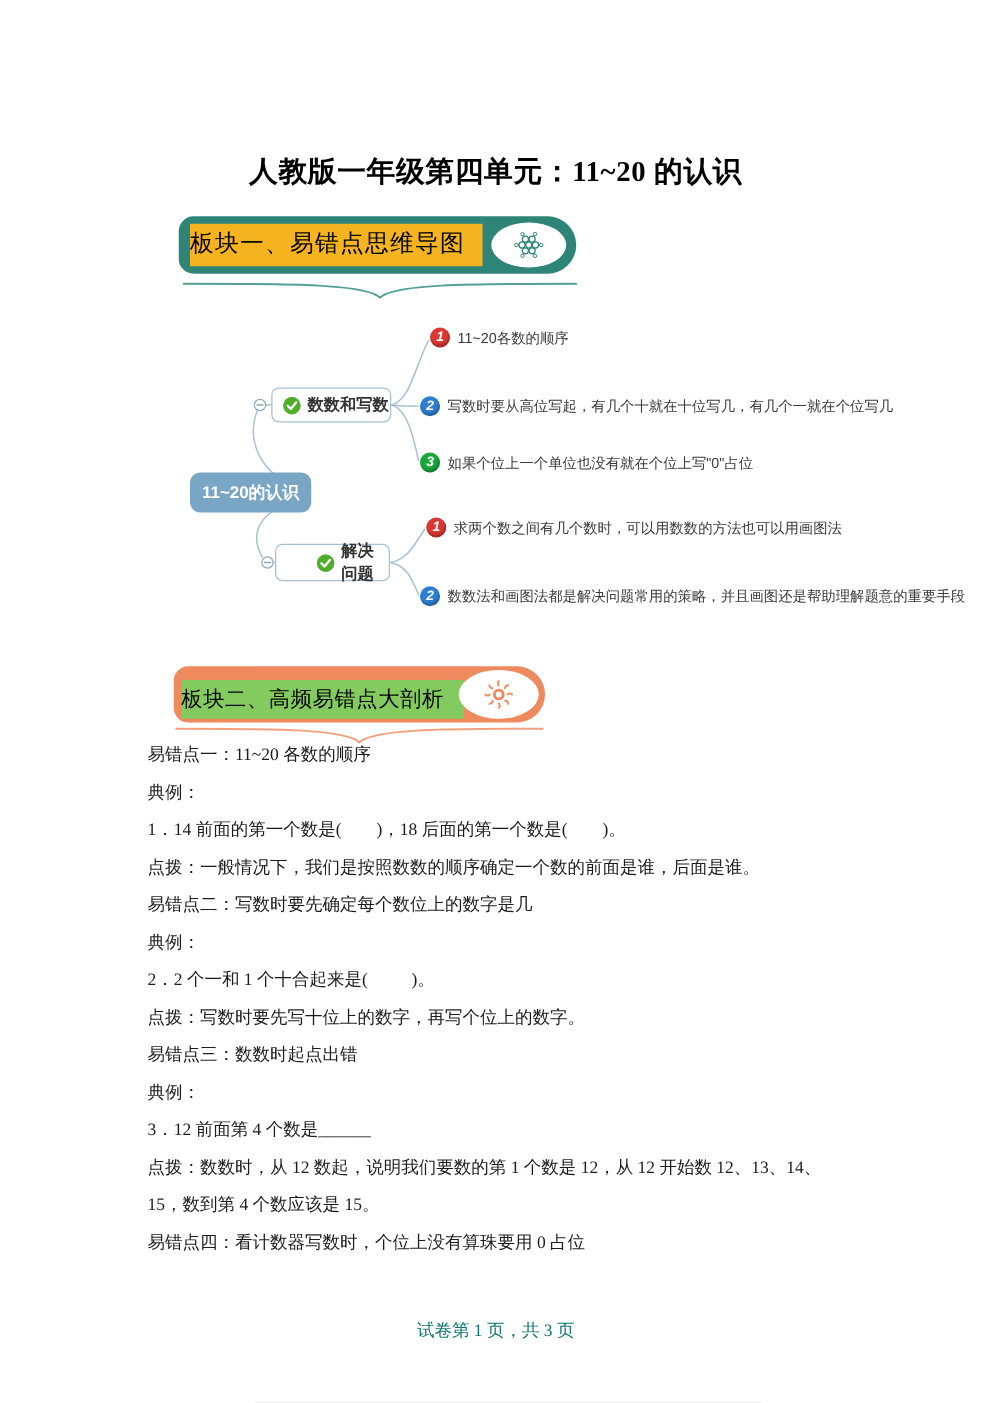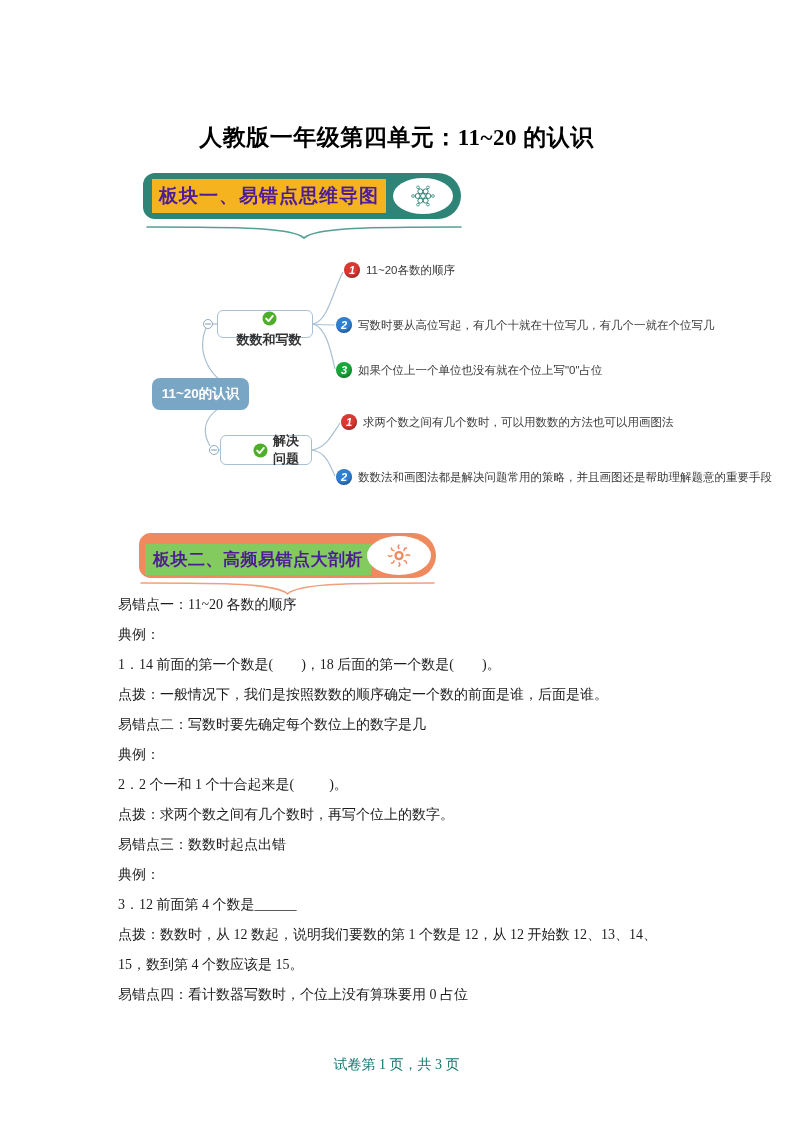--- a/index.html
+++ b/index.html
@@ -12,21 +12,21 @@
   .doc-title{
     position:absolute;top:122px;left:0;width:100%;
     text-align:center;font-size:23px;font-weight:bold;color:#000000;
     letter-spacing:.5px;
   }
   
   .banner{position:absolute;border-radius:12px 23px 23px 12px;}
   .banner1{left:143px;top:173px;width:318px;height:46px;background:#2e8577;}
   .banner2{left:139px;top:533px;width:297px;height:45px;background:#ef8a5e;}
   .banner-label{
-    position:absolute;text-align:center;font-weight:bold;color:#4c1d95;
+    position:absolute;text-align:left;font-weight:normal;color:#000000;
     font-family:"Liberation Serif","DejaVu Serif",serif;
   }
   .banner1 .banner-label{left:9px;top:6px;width:234px;height:34px;line-height:34px;
     background:#f5b31f;font-size:19px;letter-spacing:1px;}
   .banner2 .banner-label{left:6px;top:11px;width:226px;height:31px;line-height:31px;
     background:#84cb5f;font-size:17px;letter-spacing:.5px;}
   .banner-oval{position:absolute;background:#fff;border-radius:50%;
     display:flex;align-items:center;justify-content:center;}
   .banner1 .banner-oval{right:8px;top:5px;width:60px;height:36px;}
   .banner2 .banner-oval{right:5px;top:3px;width:64px;height:39px;}
@@ -41,21 +41,21 @@
     font-size:13.5px;line-height:32px;text-align:center;
     font-family:"Liberation Sans","DejaVu Sans",sans-serif;
     margin-left:12px;
   }
   .mm-branch{
     position:absolute;background:#fff;border:1.5px solid #a9c0d4;border-radius:6px;
     display:flex;align-items:center;gap:5px;padding-left:8px;box-sizing:border-box;
     font-size:13px;color:#333;font-weight:bold;
     font-family:"Liberation Sans","DejaVu Sans",sans-serif;
   }
-  .mm-branch1{left:217px;top:310px;width:96px;height:28px;flex-direction:column;}
+  .mm-branch1{left:217px;top:310px;width:96px;height:28px;}
   .mm-branch2{left:220px;top:435px;width:92px;height:30px;padding-left:32px;}
   .mm-item{
     position:absolute;display:flex;align-items:center;gap:6px;white-space:nowrap;
     font-family:"Liberation Sans","DejaVu Sans",sans-serif;
     font-size:11.5px;color:#3a3a3a;
   }
   .mm-badge{
     width:16px;height:16px;border-radius:50%;flex:0 0 16px;
     color:#fff;font-size:11px;font-weight:bold;font-style:italic;
     display:flex;align-items:center;justify-content:center;
@@ -204,21 +204,21 @@
   </svg>
 
   <div class="content">
     <p>易错点一：11~20 各数的顺序</p>
     <p>典例：</p>
     <p>1．14 前面的第一个数是(        )，18 后面的第一个数是(        )。</p>
     <p>点拨：一般情况下，我们是按照数数的顺序确定一个数的前面是谁，后面是谁。</p>
     <p>易错点二：写数时要先确定每个数位上的数字是几</p>
     <p>典例：</p>
     <p>2．2 个一和 1 个十合起来是(          )。</p>
-    <p>点拨：求两个数之间有几个数时，再写个位上的数字。</p>
+    <p>点拨：写数时要先写十位上的数字，再写个位上的数字。</p>
     <p>易错点三：数数时起点出错</p>
     <p>典例：</p>
     <p>3．12 前面第 4 个数是______</p>
     <p>点拨：数数时，从 12 数起，说明我们要数的第 1 个数是 12，从 12 开始数 12、13、14、15，数到第 4 个数应该是 15。</p>
     <p>易错点四：看计数器写数时，个位上没有算珠要用 0 占位</p>
   </div>
 
   <div class="footer">试卷第 1 页，共 3 页</div>
 
 </div>

